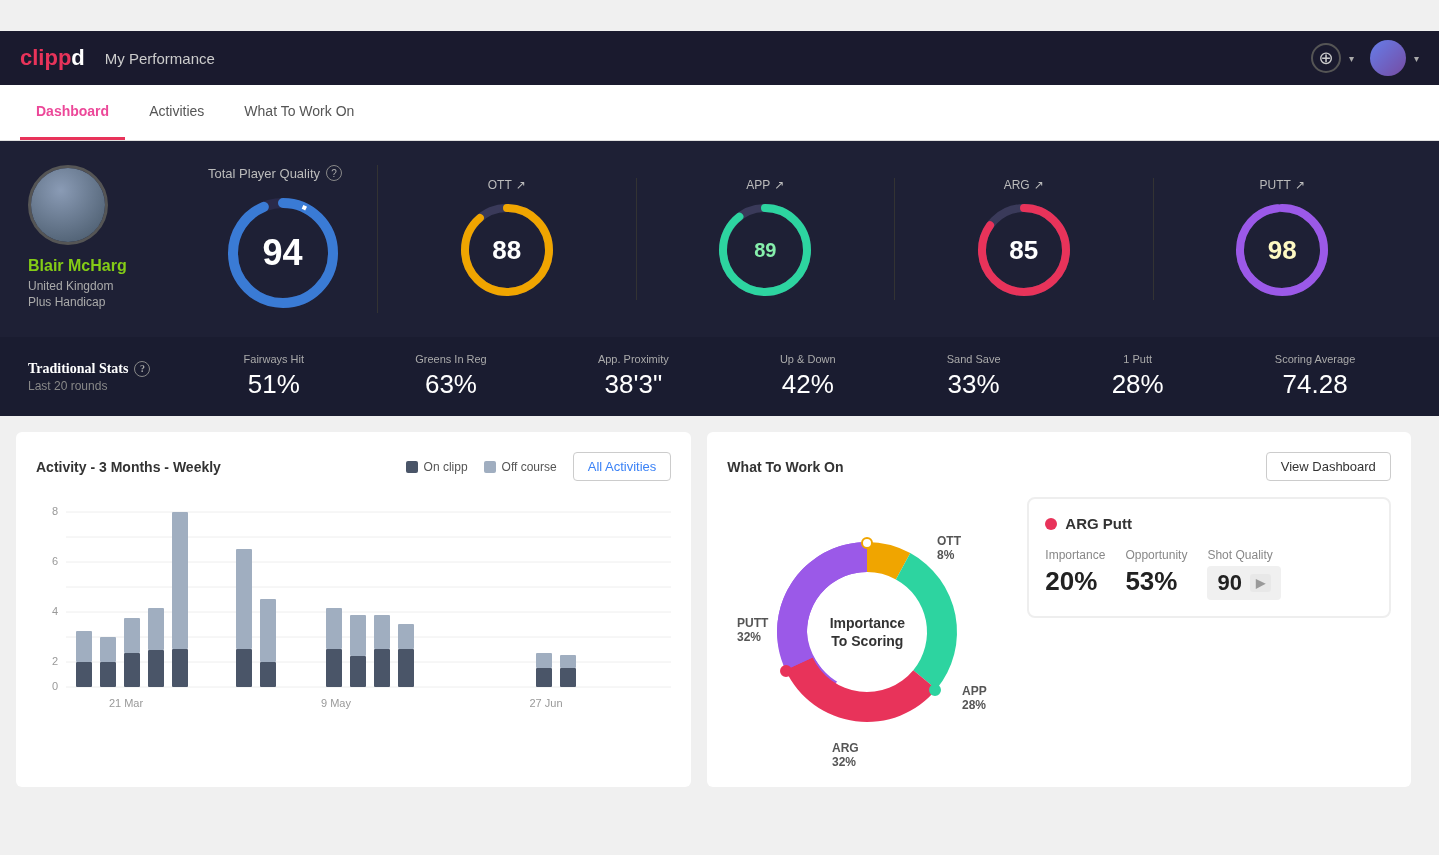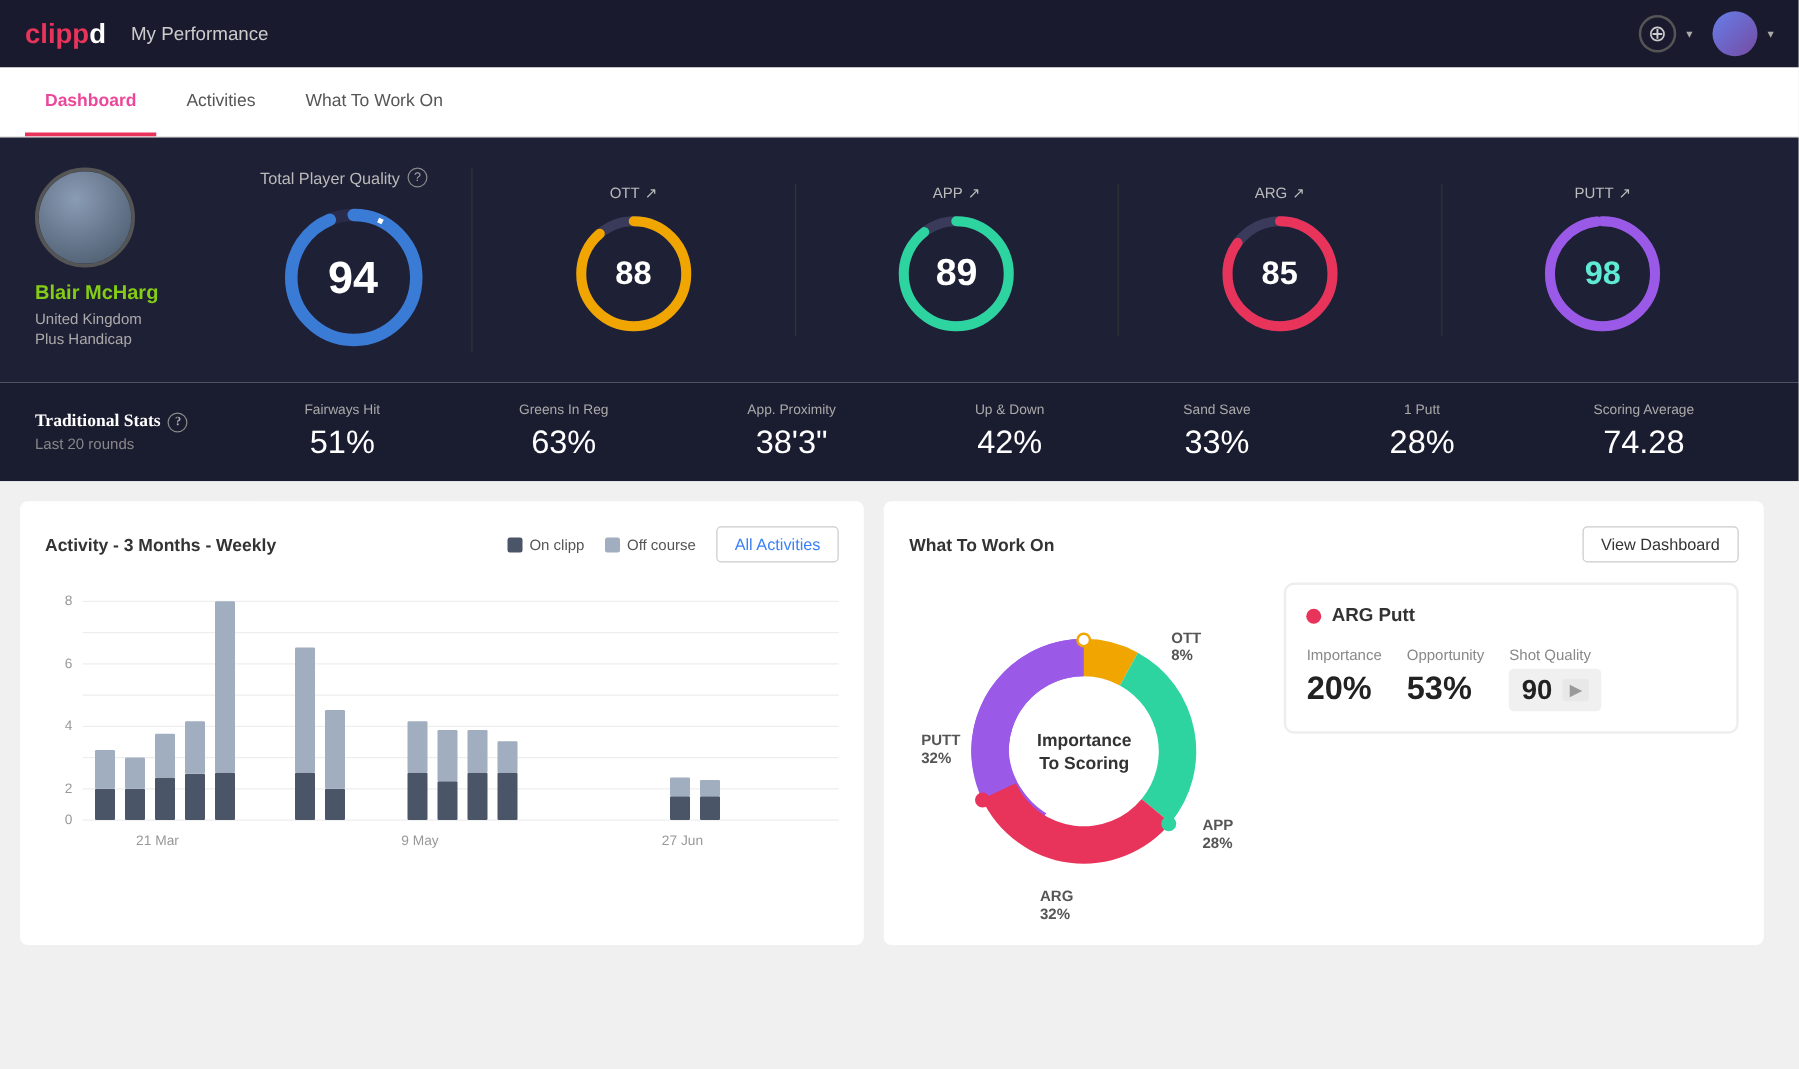--- a/index.html
+++ b/index.html
@@ -2,21 +2,21 @@
 <html><head>
   <meta charset="utf-8">
   <style>
     * { box-sizing: border-box; margin: 0; padding: 0; }
     body { font-family: -apple-system, BlinkMacSystemFont, 'Segoe UI', sans-serif; background: #f0f0f0; color: #fff; }
 
     
     .top-bar {
       background: #1a1a2e;
       display: flex; align-items: center; justify-content: space-between;
-      padding: 0 20px; height: 54px;
+      padding: 0 20px; height: 54px; margin-top: 31px;
     }
     .logo { color: #e8335a; font-size: 22px; font-weight: 700; }
     .logo span { color: #fff; }
     .top-bar-title { color: #ccc; font-size: 15px; margin-left: 20px; }
     .top-bar-left { display: flex; align-items: center; }
     .top-bar-right { display: flex; align-items: center; gap: 16px; }
     .add-btn { border: 2px solid #555; border-radius: 50%; width: 30px; height: 30px; display: flex; align-items: center; justify-content: center; cursor: pointer; color: #ccc; font-size: 18px; }
     .avatar-placeholder { width: 36px; height: 36px; border-radius: 50%; background: linear-gradient(135deg, #667eea, #764ba2); }
     .chevron { color: #aaa; font-size: 10px; margin-left: 4px; }
 
@@ -188,21 +188,21 @@
         <div class="score-item">
           <div class="score-label">
             <span>APP</span>
             <span class="arrow-up">↗</span>
           </div>
           <div class="circle-container" style="position:relative;width:100px;height:100px;">
             <svg width="100" height="100" viewBox="0 0 100 100" style="transform:rotate(-90deg);">
               <circle cx="50" cy="50" r="42" fill="none" stroke="#3a3a5a" stroke-width="8"></circle>
               <circle cx="50" cy="50" r="42" fill="none" stroke="#2dd4a0" stroke-width="8" stroke-dasharray="264" stroke-dashoffset="28" stroke-linecap="round"></circle>
             </svg>
-            <div class="circle-score" style="position:absolute;top:50%;left:50%;transform:translate(-50%,-50%);font-size:30px;font-weight:700;color:#ffffff;">89</div>
+            <div class="circle-score" style="position:absolute;top:50%;left:50%;transform:translate(-50%,-50%);font-size:20px;font-weight:700;color:#86efac;">89</div>
           </div>
         </div>
 
         <div class="score-item">
           <div class="score-label">
             <span>ARG</span>
             <span class="arrow-up">↗</span>
           </div>
           <div class="circle-container" style="position:relative;width:100px;height:100px;">
             <svg width="100" height="100" viewBox="0 0 100 100" style="transform:rotate(-90deg);">
@@ -216,21 +216,21 @@
         <div class="score-item">
           <div class="score-label">
             <span>PUTT</span>
             <span class="arrow-up">↗</span>
           </div>
           <div class="circle-container" style="position:relative;width:100px;height:100px;">
             <svg width="100" height="100" viewBox="0 0 100 100" style="transform:rotate(-90deg);">
               <circle cx="50" cy="50" r="42" fill="none" stroke="#3a3a5a" stroke-width="8"></circle>
               <circle cx="50" cy="50" r="42" fill="none" stroke="#9b59e8" stroke-width="8" stroke-dasharray="264" stroke-dashoffset="5" stroke-linecap="round"></circle>
             </svg>
-            <div class="circle-score" style="position:absolute;top:50%;left:50%;transform:translate(-50%,-50%);font-size:26px;font-weight:700;color:#5eead4;">98</div>
+            <div class="circle-score" style="position:absolute;top:50%;left:50%;transform:translate(-50%,-50%);font-size:26px;font-weight:700;color:#fef9c3;">98</div>
           </div>
         </div>
       </div>
     </div>
   </div>
 </div>
 
 <div class="trad-stats">
   <div class="trad-label">
     <div class="trad-title">

